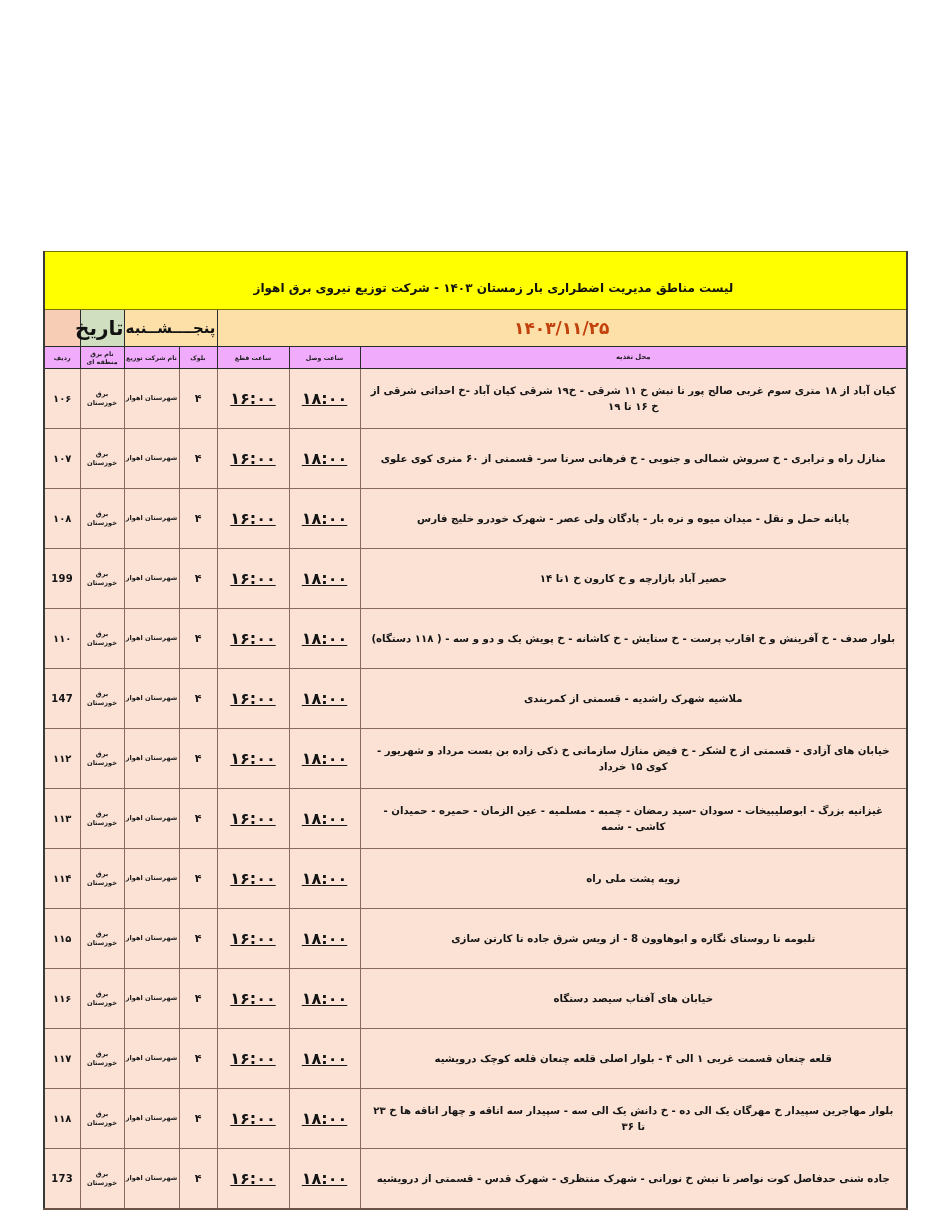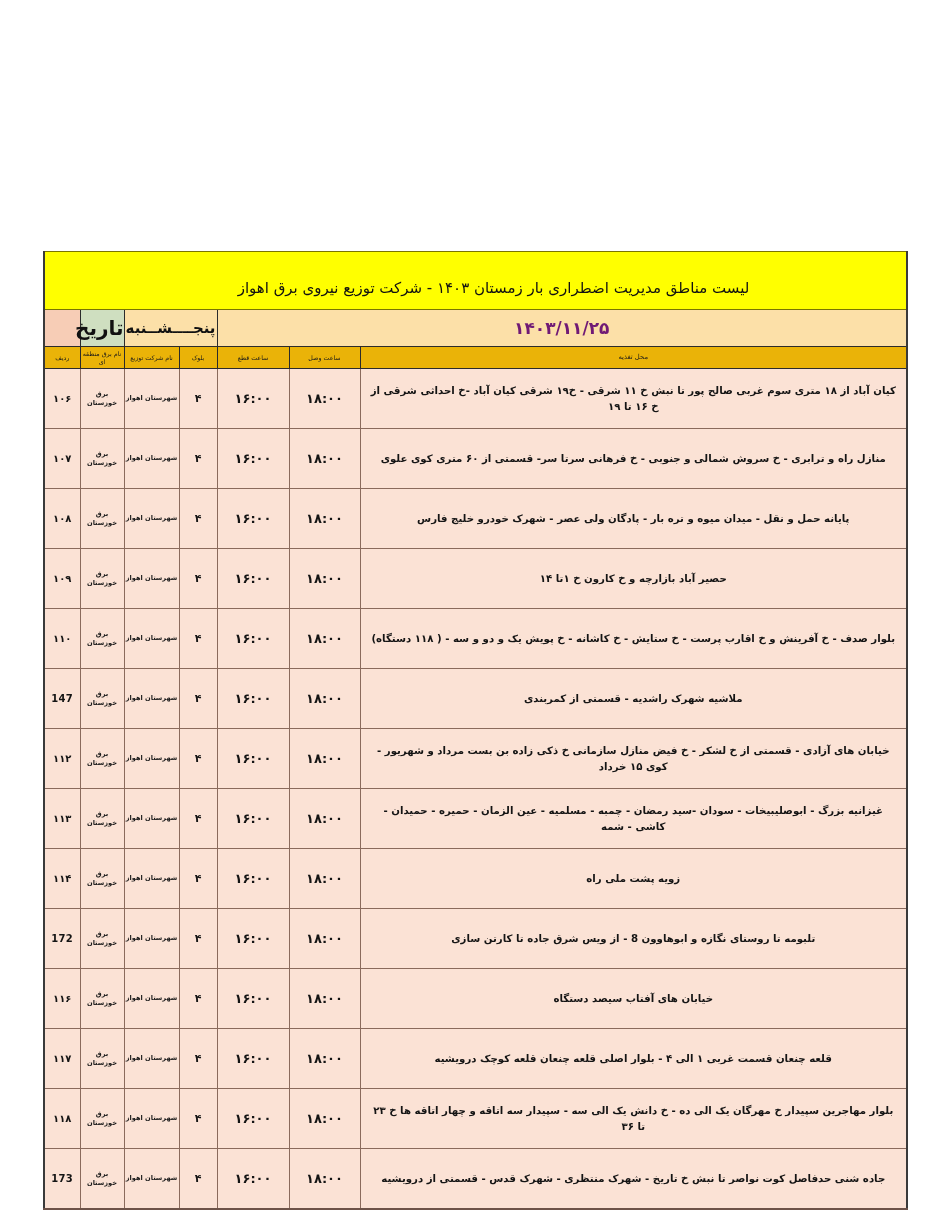--- a/index.html
+++ b/index.html
@@ -41,39 +41,39 @@
     text-align: center;
   }
 
   
   .banner-cell {
     background: #ffff00;
     height: 57px;
     border: 1px solid #7a7400 !important;
   }
   .banner-text {
-    font-size: 15px;
-    font-weight: normal;
+    font-size: 12px;
+    font-weight: bold;
     color: #111111;
     letter-spacing: .1px;
     line-height: 1.4;
     padding-top: 16px;
     margin-left: 36px;
   }
 
   
   .date-row td {
     height: 36px;
     border: 1px solid #2b2b2b !important;
   }
   .cell-date-value {
     background: #fce0a8;
     font-size: 17px;
     font-weight: bold;
-    color: #701a75;
+    color: #c2410c;
     letter-spacing: .6px;
   }
   .cell-weekday {
     background: #fce0a8;
     font-size: 15px;
     font-weight: bold;
     color: #111111;
     letter-spacing: 1px;
     margin-left: 13px;
   }
@@ -83,24 +83,24 @@
     font-weight: bold;
     color: #111111;
     letter-spacing: 1px;
   }
   .cell-corner {
     background: #f7cdb6;
   }
 
   
   .head-row td {
-    background: #eab308;
+    background: #f0abfc;
     height: 21px;
     font-size: 6.3px;
-    font-weight: normal;
+    font-weight: bold;
     color: #1a1a1a;
     border: 1px solid #2b2b2b !important;
     line-height: 1.2;
   }
   .head-row td.head-feed {
     font-size: 6.8px;
   }
 
   
   .data-row td {
@@ -112,24 +112,25 @@
     border-right: 1px solid #8a6a5c !important;
   }
   .c-feed {
     font-size: 10.2px;
     font-weight: bold;
     color: #141414;
     line-height: 1.5;
     padding: 6px 9px !important;
   }
   .c-time {
-    font-size: 13px;
+    font-size: 16px;
     font-weight: bold;
     color: #141414;
     letter-spacing: .3px;
+    text-decoration: underline;
   }
   .c-block {
     font-size: 11px;
     font-weight: bold;
     color: #141414;
   }
   .c-company,
   .c-region {
     font-size: 6.6px;
     font-weight: bold;
@@ -223,21 +224,21 @@
             <td class="c-region">برق خوزستان</td>
             <td class="c-index">۱۰۸</td>
           </tr>
           <tr class="data-row">
             <td class="c-feed">حصیر آباد بازارچه و خ کارون خ ۱تا ۱۴</td>
             <td class="c-time">۱۸:۰۰</td>
             <td class="c-time">۱۶:۰۰</td>
             <td class="c-block">۴</td>
             <td class="c-company">شهرستان اهواز</td>
             <td class="c-region">برق خوزستان</td>
-            <td class="c-index">۱۰۹</td>
+            <td class="c-index">199</td>
           </tr>
           <tr class="data-row">
             <td class="c-feed">بلوار صدف - خ آفرینش و خ اقارب پرست - خ ستایش - خ کاشانه - خ پویش یک و دو و سه - ( ۱۱۸ دستگاه)</td>
             <td class="c-time">۱۸:۰۰</td>
             <td class="c-time">۱۶:۰۰</td>
             <td class="c-block">۴</td>
             <td class="c-company">شهرستان اهواز</td>
             <td class="c-region">برق خوزستان</td>
             <td class="c-index">۱۱۰</td>
           </tr>
@@ -277,21 +278,21 @@
             <td class="c-region">برق خوزستان</td>
             <td class="c-index">۱۱۴</td>
           </tr>
           <tr class="data-row">
             <td class="c-feed">تلبومه تا روستای نگازه و ابوهاوون 8 - از ویس شرق جاده تا کارتن سازی</td>
             <td class="c-time">۱۸:۰۰</td>
             <td class="c-time">۱۶:۰۰</td>
             <td class="c-block">۴</td>
             <td class="c-company">شهرستان اهواز</td>
             <td class="c-region">برق خوزستان</td>
-            <td class="c-index">172</td>
+            <td class="c-index">۱۱۵</td>
           </tr>
           <tr class="data-row">
             <td class="c-feed">خیابان های آفتاب سیصد دستگاه</td>
             <td class="c-time">۱۸:۰۰</td>
             <td class="c-time">۱۶:۰۰</td>
             <td class="c-block">۴</td>
             <td class="c-company">شهرستان اهواز</td>
             <td class="c-region">برق خوزستان</td>
             <td class="c-index">۱۱۶</td>
           </tr>
@@ -307,21 +308,21 @@
           <tr class="data-row">
             <td class="c-feed">بلوار مهاجرین سپیدار خ مهرگان یک الی ده - خ دانش یک الی سه - سپیدار سه اتاقه و چهار اتاقه ها خ ۲۳ تا ۳۶</td>
             <td class="c-time">۱۸:۰۰</td>
             <td class="c-time">۱۶:۰۰</td>
             <td class="c-block">۴</td>
             <td class="c-company">شهرستان اهواز</td>
             <td class="c-region">برق خوزستان</td>
             <td class="c-index">۱۱۸</td>
           </tr>
           <tr class="data-row">
-            <td class="c-feed">جاده شنی حدفاصل کوت نواصر تا نبش خ تاریخ - شهرک منتظری - شهرک قدس - قسمتی از درویشیه</td>
+            <td class="c-feed">جاده شنی حدفاصل کوت نواصر تا نبش خ نورانی - شهرک منتظری - شهرک قدس - قسمتی از درویشیه</td>
             <td class="c-time">۱۸:۰۰</td>
             <td class="c-time">۱۶:۰۰</td>
             <td class="c-block">۴</td>
             <td class="c-company">شهرستان اهواز</td>
             <td class="c-region">برق خوزستان</td>
             <td class="c-index">173</td>
           </tr>
         </tbody>
     </table>
   </div>

